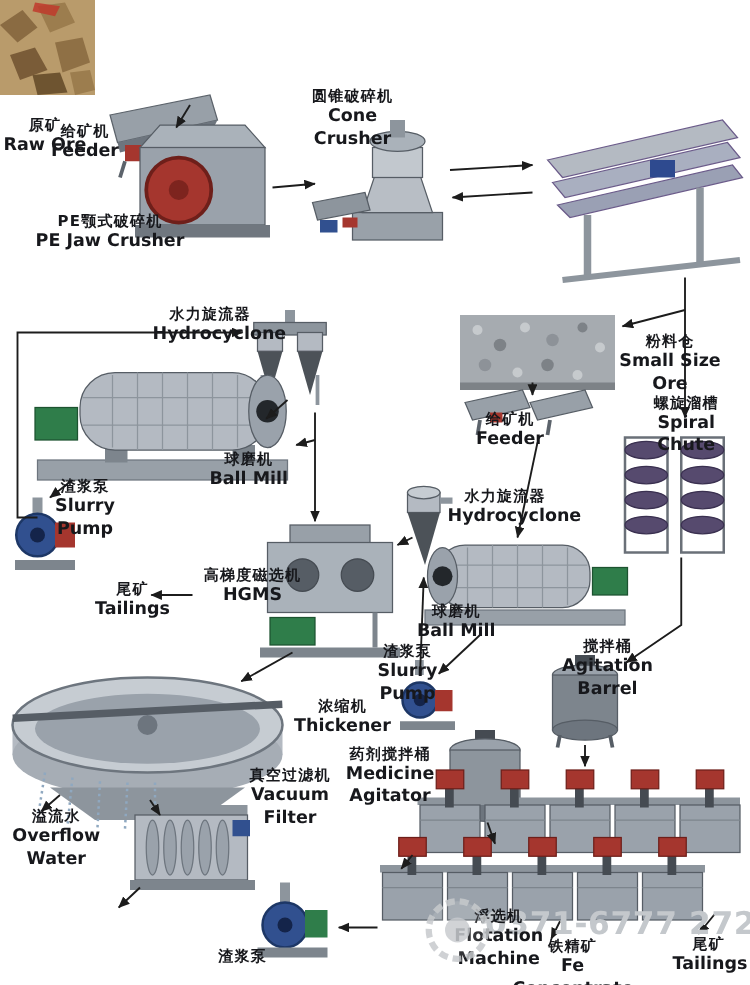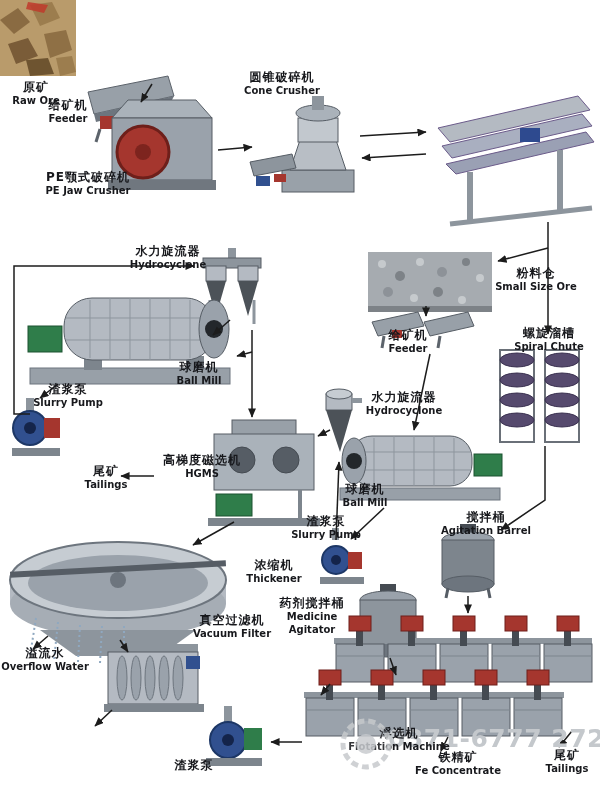--- a/index.html
+++ b/index.html
@@ -4,21 +4,21 @@
 <style>
   * { margin:0; padding:0; box-sizing:border-box; }
   html,body { background:#ffffff; }
   .canvas {
     position:relative; width:600px; height:788px; background:#ffffff;
     overflow:hidden; font-family:"DejaVu Sans","Liberation Sans",sans-serif;
   }
   .diagram { position:absolute; left:0; top:0; z-index:1; }
   .label { position:absolute; z-index:4; text-align:center; color:#17181c; font-weight:bold; line-height:1.25; }
   .label .zh { font-size:12px; letter-spacing:1px; }
-  .label .en { font-size:10px; }
+  .label .en { font-size:14px; }
   .wm-phone {
     position:absolute; left:388px; top:724px; z-index:2; white-space:nowrap;
     font-size:25px; font-weight:800; color:#c4c8cc; letter-spacing:0.5px;
   }
   .wm-gear { position:absolute; left:336px; top:714px; z-index:5; opacity:0.85; }
 </style>
 </head>
 <body>
 
 <div class="canvas">
@@ -295,21 +295,21 @@
     <path d="M448,737 L441,751" marker-end="url(#ah)"></path>
     <path d="M572,731 L559,747" marker-end="url(#ah)"></path>
     <path d="M120,640 L128,652" marker-end="url(#ah)"></path>
     <path d="M48,636 L33,649" marker-end="url(#ah)"></path>
     <path d="M112,710 L95,726" marker-end="url(#ah)"></path>
   </g>
 </svg>
 
 <div class="wm-phone">0371-6777 2727</div>
 
-<div class="label" style="left:0px;top:80px;width:72px">
+<div class="label" style="left:0px;top:93px;width:72px">
   <div class="zh">原矿</div>
   <div class="en">Raw Ore</div>
 </div>
 <div class="label" style="left:36px;top:98px;width:64px">
   <div class="zh">给矿机</div>
   <div class="en">Feeder</div>
 </div>
 <div class="label" style="left:28px;top:170px;width:120px">
   <div class="zh">PE颚式破碎机</div>
   <div class="en">PE Jaw Crusher</div>
@@ -323,21 +323,21 @@
   <div class="en">Hydrocyclone</div>
 </div>
 <div class="label" style="left:486px;top:266px;width:100px">
   <div class="zh">粉料仓</div>
   <div class="en">Small Size Ore</div>
 </div>
 <div class="label" style="left:376px;top:328px;width:64px">
   <div class="zh">给矿机</div>
   <div class="en">Feeder</div>
 </div>
-<div class="label" style="left:504px;top:326px;width:90px">
+<div class="label" style="left:504px;top:315px;width:90px">
   <div class="zh">螺旋溜槽</div>
   <div class="en">Spiral Chute</div>
 </div>
 <div class="label" style="left:164px;top:360px;width:70px">
   <div class="zh">球磨机</div>
   <div class="en">Ball Mill</div>
 </div>
 <div class="label" style="left:26px;top:382px;width:84px">
   <div class="zh">渣浆泵</div>
   <div class="en">Slurry Pump</div>

